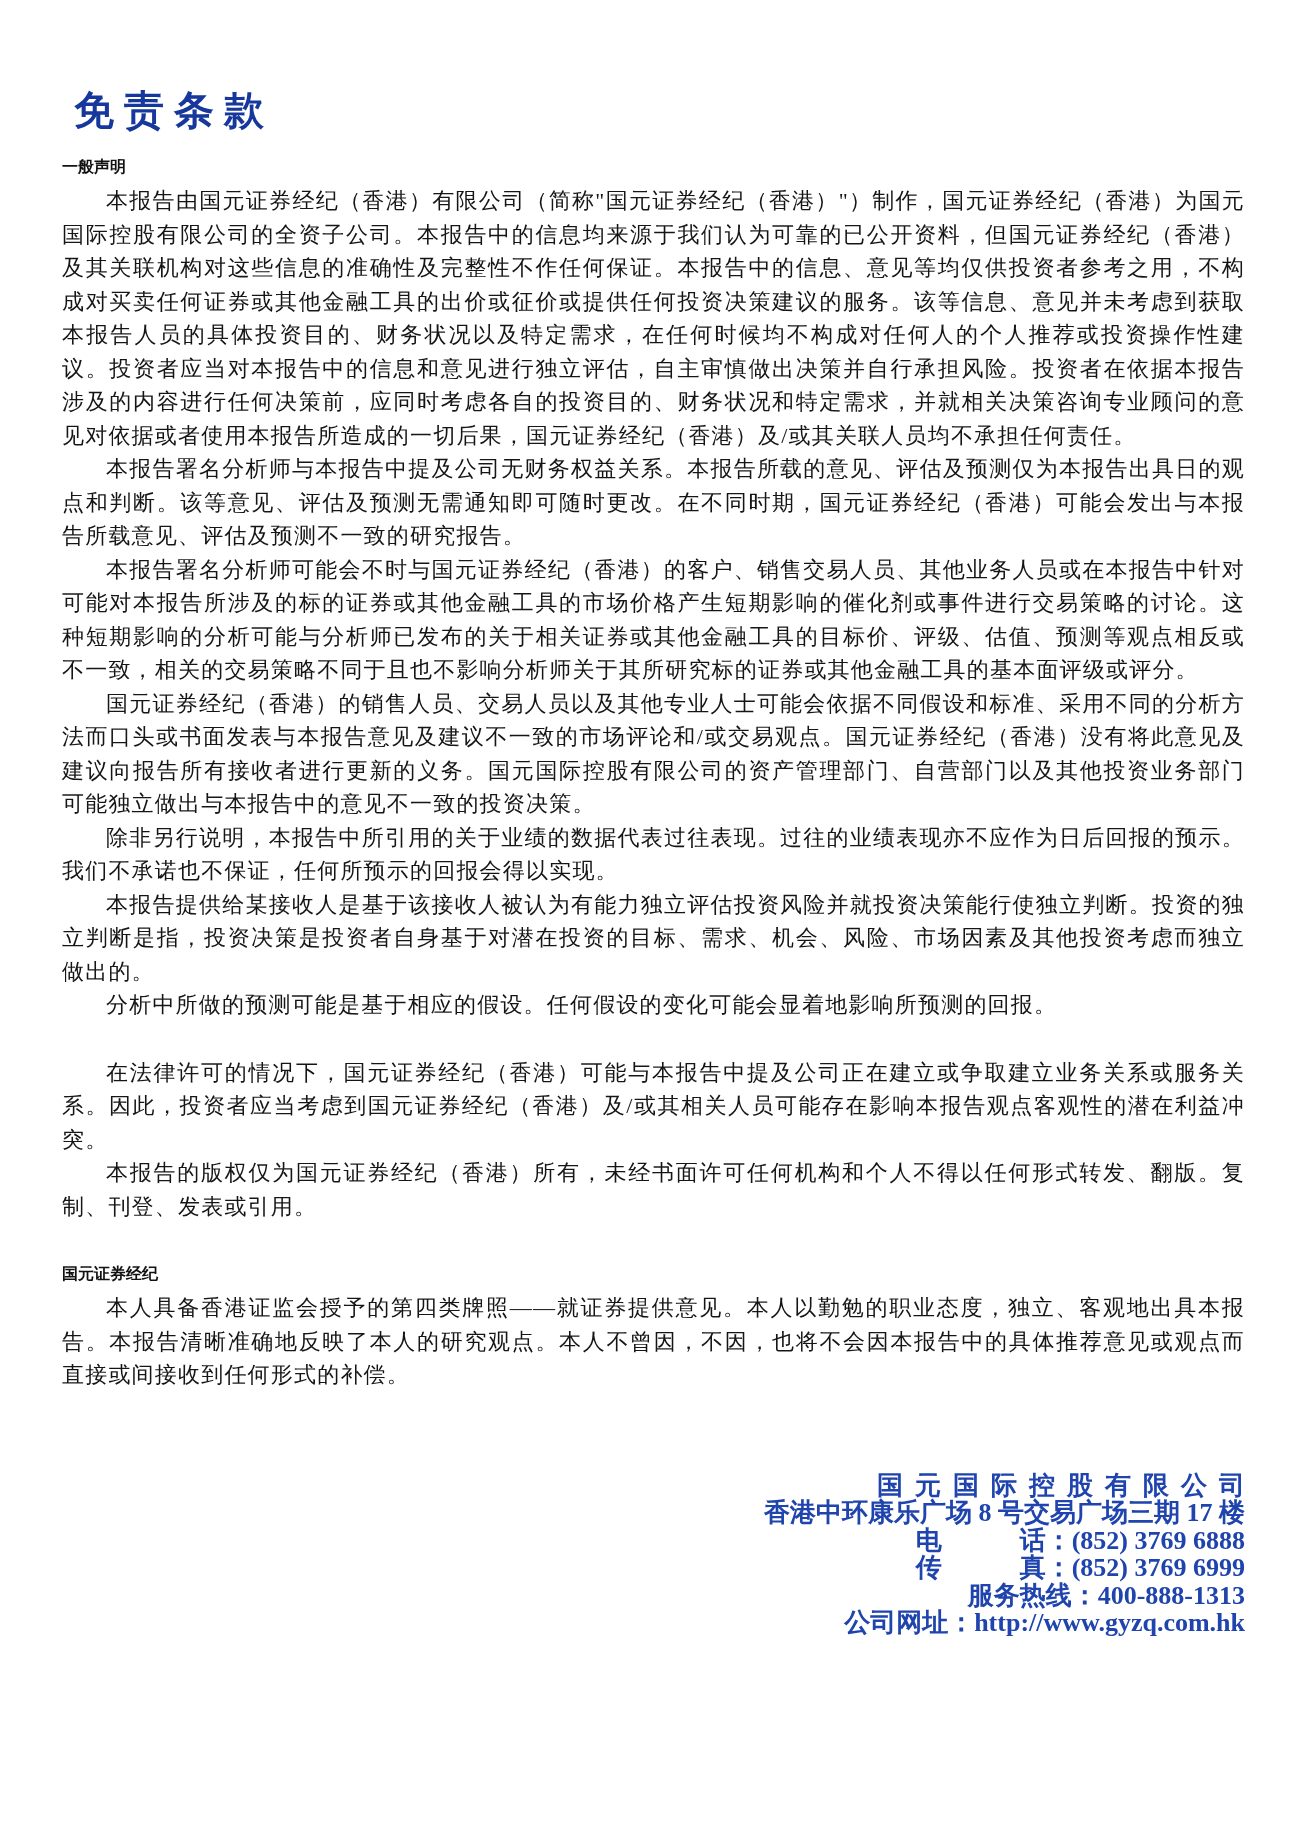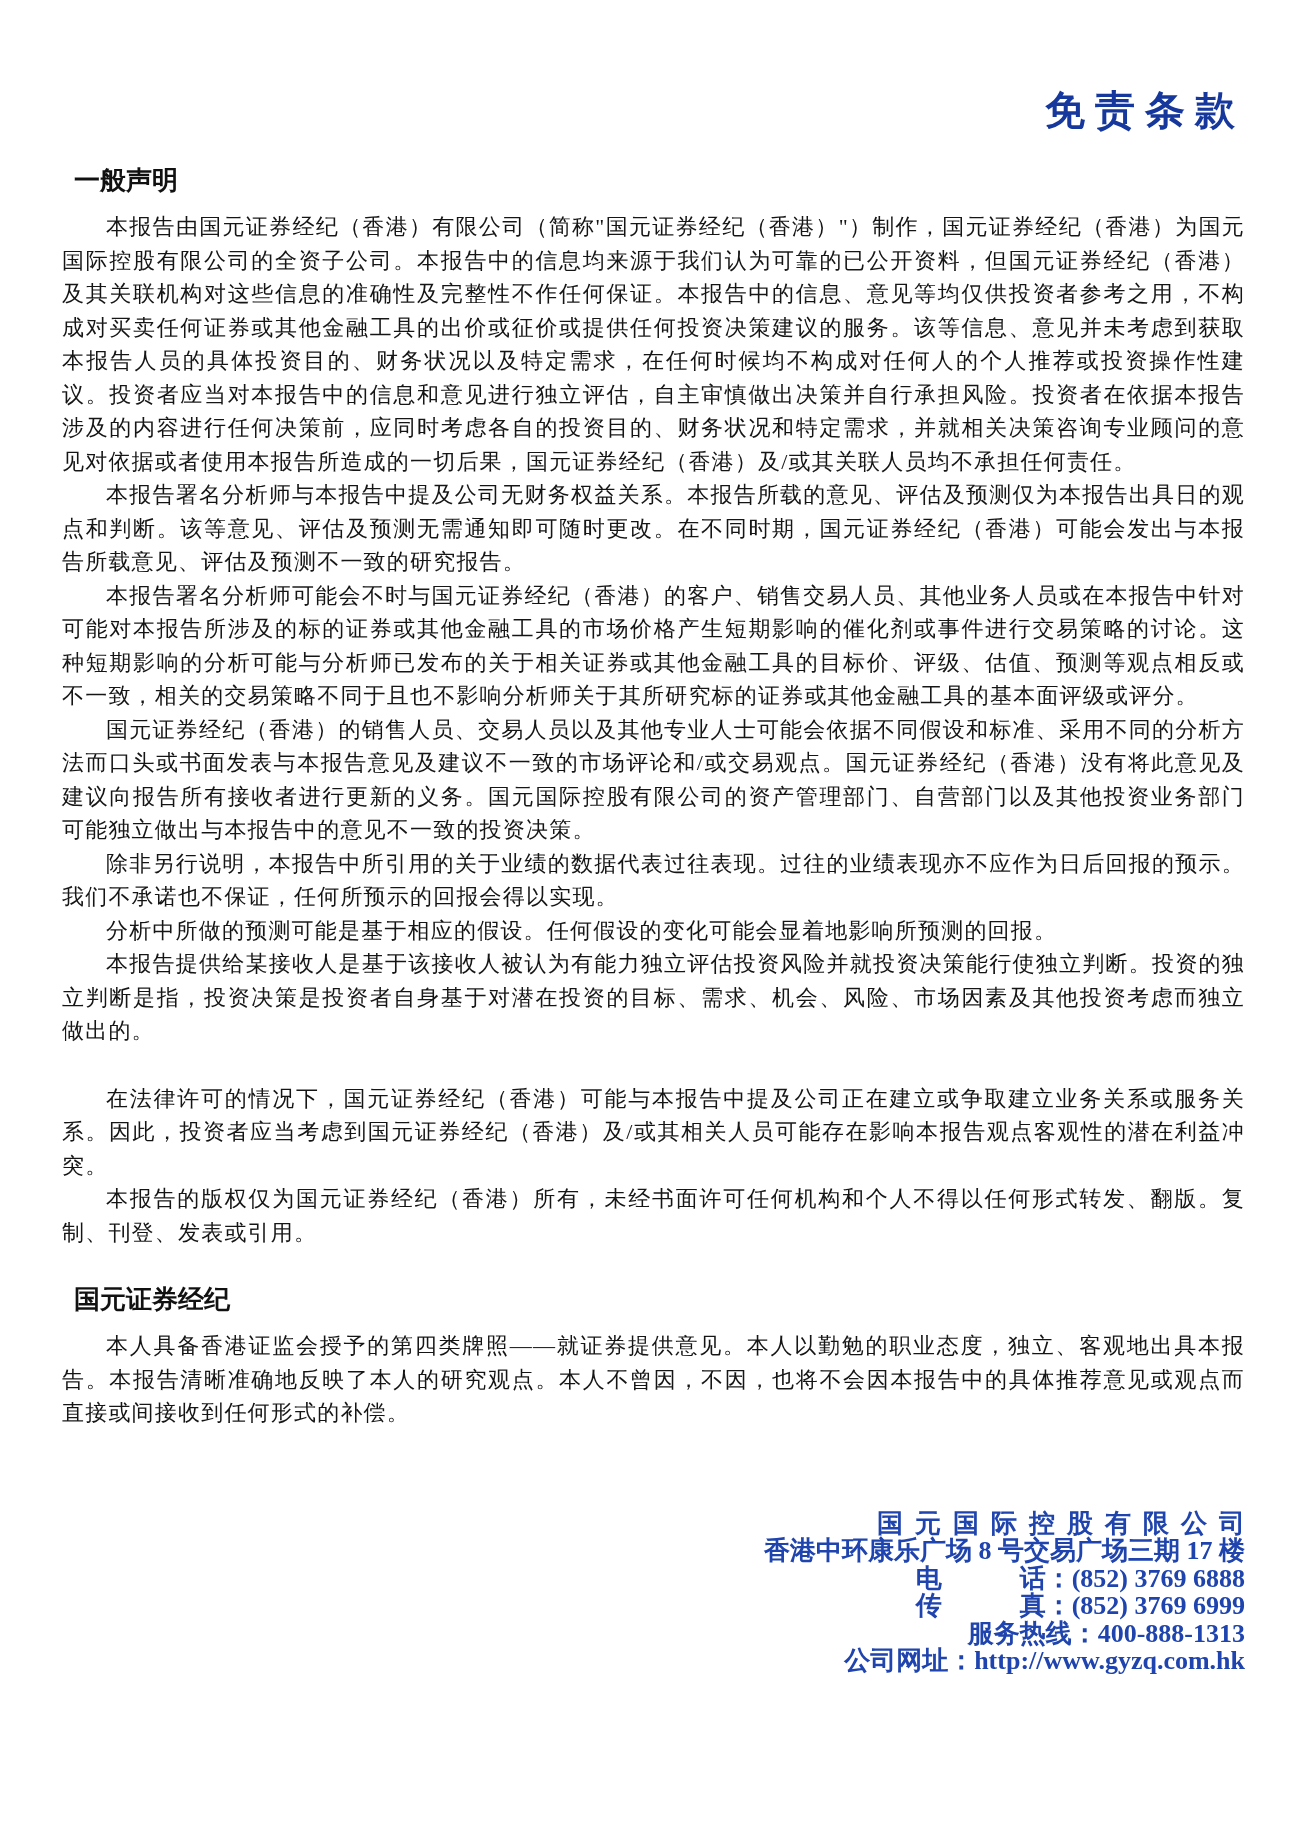--- a/index.html
+++ b/index.html
@@ -13,33 +13,33 @@
     height: 1847px;
     box-sizing: border-box;
     margin: 0 auto;
     background: #ffffff;
     padding: 88px 61px 0 62px;
     overflow: hidden;
     color: #151515;
     font-family: "Liberation Serif", "DejaVu Serif", serif;
   }
   h1.doc-title {
-    margin: 0 0 30px 12px;
-    text-align: right;
+    margin: 0 0 16px 12px;
+    text-align: left;
     font-size: 40px;
     line-height: 46px;
     font-weight: 700;
     letter-spacing: 10px;
     color: var(--title-blue, #16379b);
   }
   section { margin: 0; }
   section + section { margin-top: 34px; }
   h2.sec-heading {
-    margin: 12px;
-    font-size: 26px;
+    margin: 0;
+    font-size: 16px;
     line-height: 34px;
     font-weight: 700;
     color: #111111;
   }
   p.body-par {
     margin: 0;
     font-size: 22px;
     line-height: 33.5px;
     letter-spacing: 1.2px;
     text-indent: 2em;
@@ -67,22 +67,22 @@
 
   <h1 class="doc-title">免责条款</h1>
 
   <section>
     <h2 class="sec-heading">一般声明</h2>
     <p class="body-par">本报告由国元证券经纪（香港）有限公司（简称"国元证券经纪（香港）"）制作，国元证券经纪（香港）为国元国际控股有限公司的全资子公司。本报告中的信息均来源于我们认为可靠的已公开资料，但国元证券经纪（香港）及其关联机构对这些信息的准确性及完整性不作任何保证。本报告中的信息、意见等均仅供投资者参考之用，不构成对买卖任何证券或其他金融工具的出价或征价或提供任何投资决策建议的服务。该等信息、意见并未考虑到获取本报告人员的具体投资目的、财务状况以及特定需求，在任何时候均不构成对任何人的个人推荐或投资操作性建议。投资者应当对本报告中的信息和意见进行独立评估，自主审慎做出决策并自行承担风险。投资者在依据本报告涉及的内容进行任何决策前，应同时考虑各自的投资目的、财务状况和特定需求，并就相关决策咨询专业顾问的意见对依据或者使用本报告所造成的一切后果，国元证券经纪（香港）及/或其关联人员均不承担任何责任。</p>
     <p class="body-par">本报告署名分析师与本报告中提及公司无财务权益关系。本报告所载的意见、评估及预测仅为本报告出具日的观点和判断。该等意见、评估及预测无需通知即可随时更改。在不同时期，国元证券经纪（香港）可能会发出与本报告所载意见、评估及预测不一致的研究报告。</p>
     <p class="body-par">本报告署名分析师可能会不时与国元证券经纪（香港）的客户、销售交易人员、其他业务人员或在本报告中针对可能对本报告所涉及的标的证券或其他金融工具的市场价格产生短期影响的催化剂或事件进行交易策略的讨论。这种短期影响的分析可能与分析师已发布的关于相关证券或其他金融工具的目标价、评级、估值、预测等观点相反或不一致，相关的交易策略不同于且也不影响分析师关于其所研究标的证券或其他金融工具的基本面评级或评分。</p>
     <p class="body-par">国元证券经纪（香港）的销售人员、交易人员以及其他专业人士可能会依据不同假设和标准、采用不同的分析方法而口头或书面发表与本报告意见及建议不一致的市场评论和/或交易观点。国元证券经纪（香港）没有将此意见及建议向报告所有接收者进行更新的义务。国元国际控股有限公司的资产管理部门、自营部门以及其他投资业务部门可能独立做出与本报告中的意见不一致的投资决策。</p>
     <p class="body-par">除非另行说明，本报告中所引用的关于业绩的数据代表过往表现。过往的业绩表现亦不应作为日后回报的预示。我们不承诺也不保证，任何所预示的回报会得以实现。</p>
+    <p class="body-par">本报告提供给某接收人是基于该接收人被认为有能力独立评估投资风险并就投资决策能行使独立判断。投资的独立判断是指，投资决策是投资者自身基于对潜在投资的目标、需求、机会、风险、市场因素及其他投资考虑而独立做出的。</p>
     <p class="body-par">分析中所做的预测可能是基于相应的假设。任何假设的变化可能会显着地影响所预测的回报。</p>
-    <p class="body-par">本报告提供给某接收人是基于该接收人被认为有能力独立评估投资风险并就投资决策能行使独立判断。投资的独立判断是指，投资决策是投资者自身基于对潜在投资的目标、需求、机会、风险、市场因素及其他投资考虑而独立做出的。</p>
   </section>
 
   <section>
     <p class="body-par">在法律许可的情况下，国元证券经纪（香港）可能与本报告中提及公司正在建立或争取建立业务关系或服务关系。因此，投资者应当考虑到国元证券经纪（香港）及/或其相关人员可能存在影响本报告观点客观性的潜在利益冲突。</p>
     <p class="body-par">本报告的版权仅为国元证券经纪（香港）所有，未经书面许可任何机构和个人不得以任何形式转发、翻版。复制、刊登、发表或引用。</p>
   </section>
 
   <section>
     <h2 class="sec-heading">国元证券经纪</h2>
     <p class="body-par">本人具备香港证监会授予的第四类牌照——就证券提供意见。本人以勤勉的职业态度，独立、客观地出具本报告。本报告清晰准确地反映了本人的研究观点。本人不曾因，不因，也将不会因本报告中的具体推荐意见或观点而直接或间接收到任何形式的补偿。</p>

